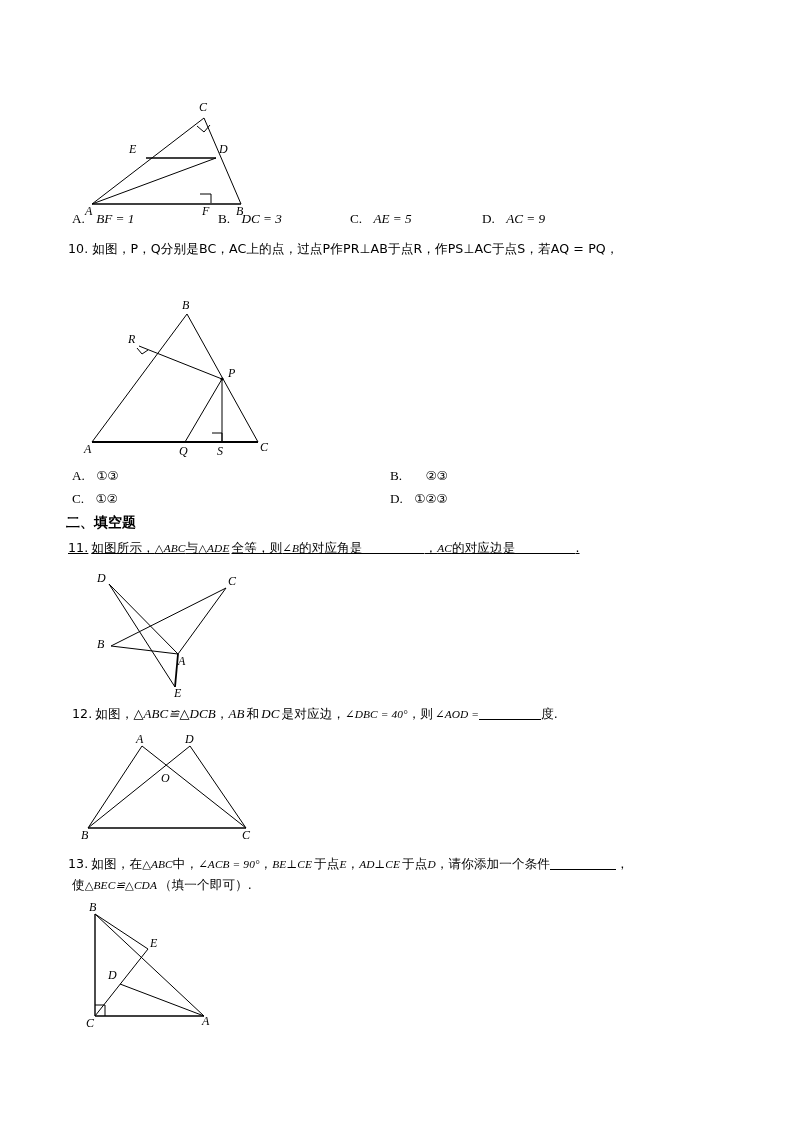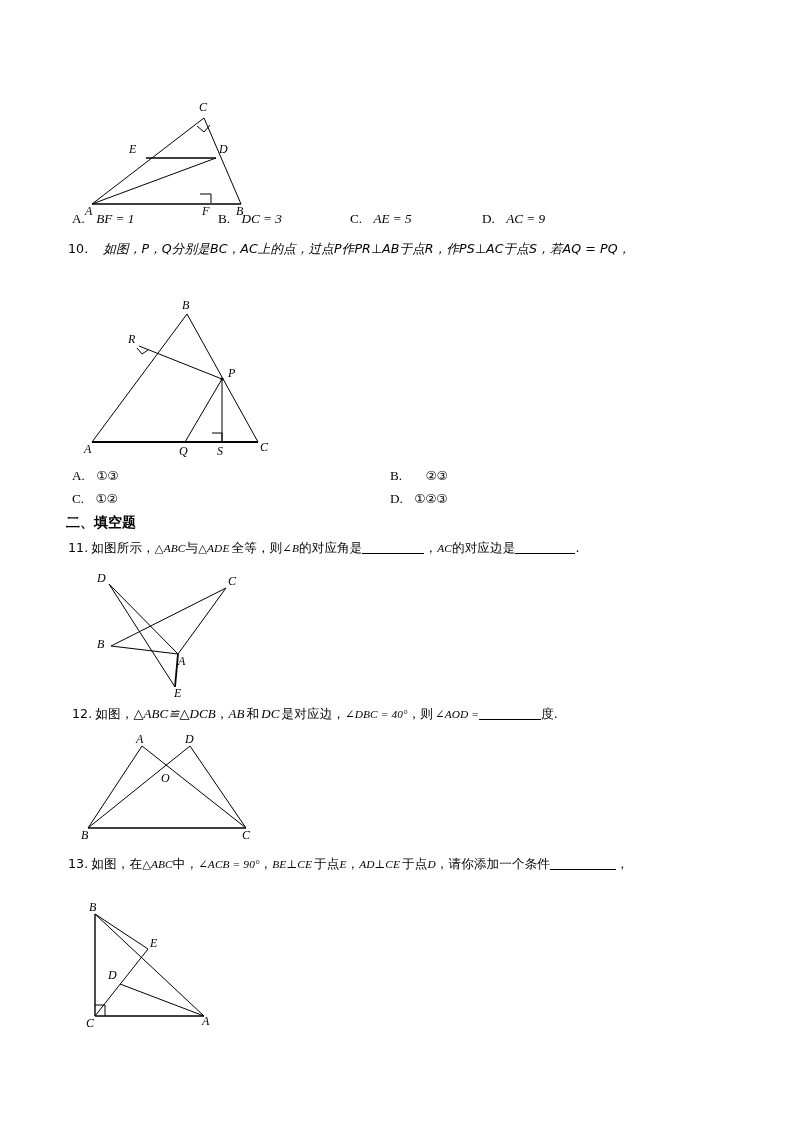--- a/index.html
+++ b/index.html
@@ -111,21 +111,21 @@
   <div class="opts" style="left:350px; top:211px;">
     <span class="opt-lbl">C.</span>
     <span class="math" style="margin-left:8px;text-align:center;">AE = 5</span>
   </div>
   <div class="opts" style="left:482px; top:211px;">
     <span class="opt-lbl">D.</span>
     <span class="math" style="margin-left:8px;">AC = 9</span>
   </div>
 
   <div class="txt" style="left:68px; top:238px;">
-    <span class="cn">10.</span><span class="cn" style="margin-left:15px;font-style:italic;">如图，P，Q分别是BC，AC上的点，过点P作PR⊥AB于点R，作PS⊥AC于点S，若AQ = PQ，</span>
+    <span class="cn">10.</span><span class="cn" style="margin-left:4px;">如图，P，Q分别是BC，AC上的点，过点P作PR⊥AB于点R，作PS⊥AC于点S，若AQ = PQ，</span>
   </div>
 
   <div class="fig" style="left:80px; top:296px;">
     <svg width="210" height="160" viewBox="0 0 210 160">
 
       <line x1="12" y1="146" x2="107" y2="18" stroke="#000" stroke-width="1"></line>
       <line x1="107" y1="18" x2="178" y2="146" stroke="#000" stroke-width="1"></line>
       <line x1="12" y1="146" x2="178" y2="146" stroke="#000" stroke-width="1.8"></line>
 
       <line x1="59" y1="50" x2="142" y2="83" stroke="#000" stroke-width="1"></line>
@@ -160,21 +160,21 @@
     <span class="opt-lbl">C.</span>
     <span class="circnum" style="margin-left:8px;">①②</span>
   </div>
   <div class="opts" style="left:390px; top:491px;">
     <span class="opt-lbl">D.</span>
     <span class="circnum" style="margin-left:8px;">①②③</span>
   </div>
 
   <div class="sec-head" style="left:66px; top:514px;">二、填空题</div>
 
-  <div class="txt" style="left:68px; top:537px;">
+  <div class="txt" style="left:68px; top:537px;text-decoration:underline;">
     <span class="cn">11.</span><span class="cn" style="margin-left:3px;">如图所示，</span><span class="mathsm">△ABC</span><span class="cn">与</span><span class="mathsm">△ADE</span><span class="cn" style="margin-left:2px;">全等，则</span><span class="mathsm">∠B</span><span class="cn">的对应角是</span><span class="blank" style="width:62px;"></span><span class="cn">，</span><span class="mathsm">AC</span><span class="cn">的对应边是</span><span class="blank" style="width:60px;"></span><span class="cn">.</span>
   </div>
 
   <div class="fig" style="left:78px; top:562px;">
     <svg width="180" height="140" viewBox="0 0 180 140">
 
       <line x1="31" y1="22" x2="100" y2="92" stroke="#000" stroke-width="1"></line>
 
       <line x1="31" y1="22" x2="97" y2="125" stroke="#000" stroke-width="1"></line>
 
@@ -213,20 +213,23 @@
     <span class="lbl" style="position:absolute; left:58px; top:4px;">A</span>
     <span class="lbl" style="position:absolute; left:107px; top:4px;">D</span>
     <span class="lbl" style="position:absolute; left:83px; top:43px;">O</span>
     <span class="lbl" style="position:absolute; left:3px; top:100px;">B</span>
     <span class="lbl" style="position:absolute; left:164px; top:100px;">C</span>
   </div>
 
   <div class="txt" style="left:68px; top:853px;">
     <span class="cn">13.</span><span class="cn" style="margin-left:3px;">如图，在</span><span class="mathsm">△ABC</span><span class="cn">中，</span><span class="mathsm">∠ACB = 90°</span><span class="cn">，</span><span class="mathsm">BE⊥CE</span><span class="cn" style="margin-left:2px;">于点</span><span class="mathsm">E</span><span class="cn">，</span><span class="mathsm">AD⊥CE</span><span class="cn" style="margin-left:2px;">于点</span><span class="mathsm">D</span><span class="cn">，请你添加一个条件</span><span class="blank" style="width:66px;"></span><span class="cn">，</span>
   </div>
+  <div class="txt" style="left:72px; top:874px;">
+    <span class="cn">使</span><span class="mathsm">△BEC≌△CDA</span><span class="cn" style="margin-left:2px;">（填一个即可）.</span>
+  </div>
 
   <div class="fig" style="left:78px; top:896px;">
     <svg width="160" height="135" viewBox="0 0 160 135">
 
       <line x1="17" y1="18" x2="17" y2="120" stroke="#000" stroke-width="1.4"></line>
 
       <line x1="17" y1="120" x2="126" y2="120" stroke="#000" stroke-width="1.4"></line>
 
       <line x1="17" y1="18" x2="126" y2="120" stroke="#000" stroke-width="1"></line>
 

